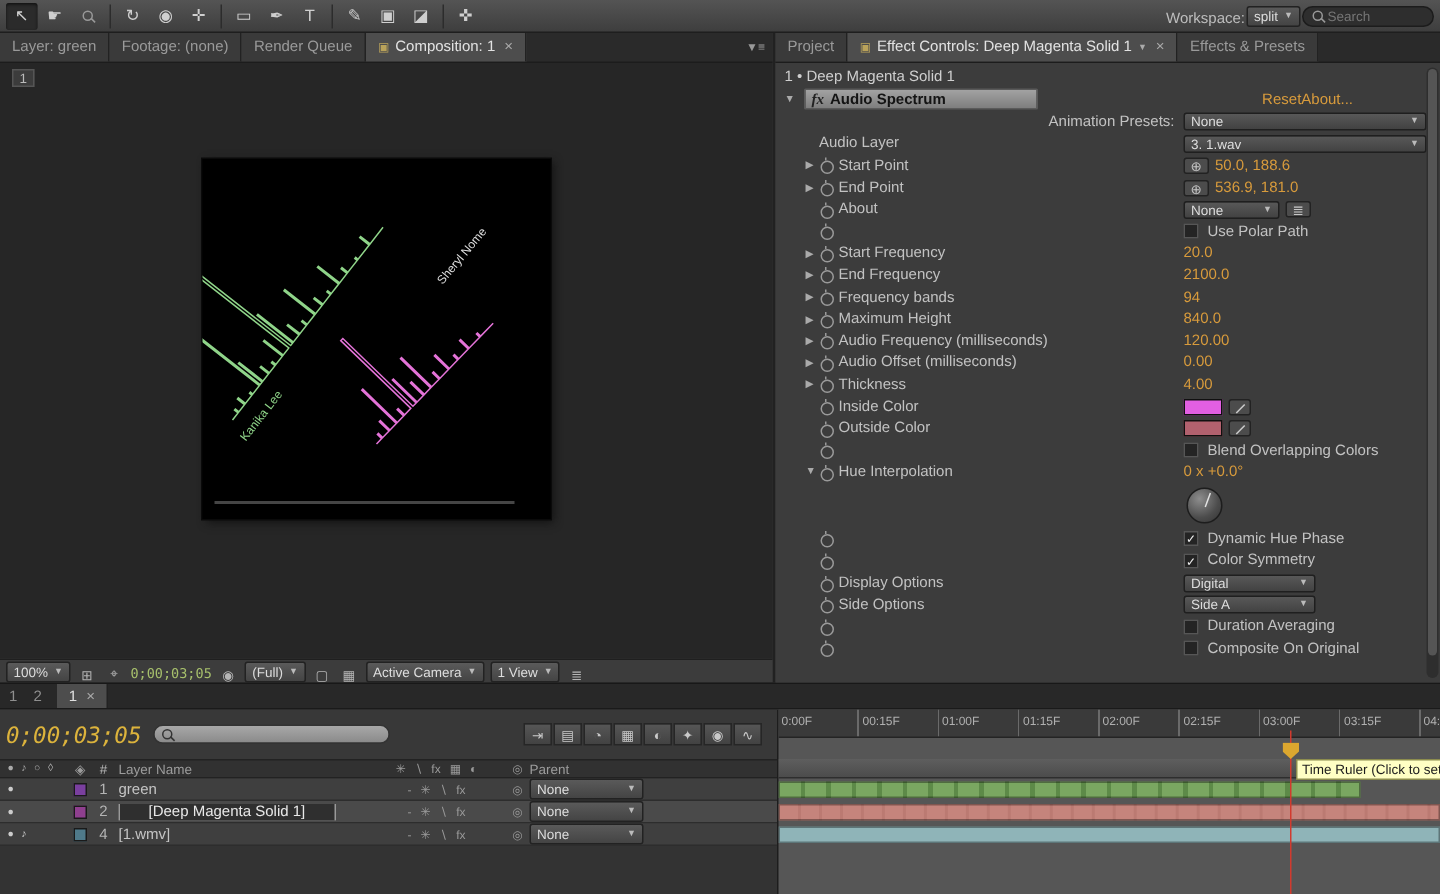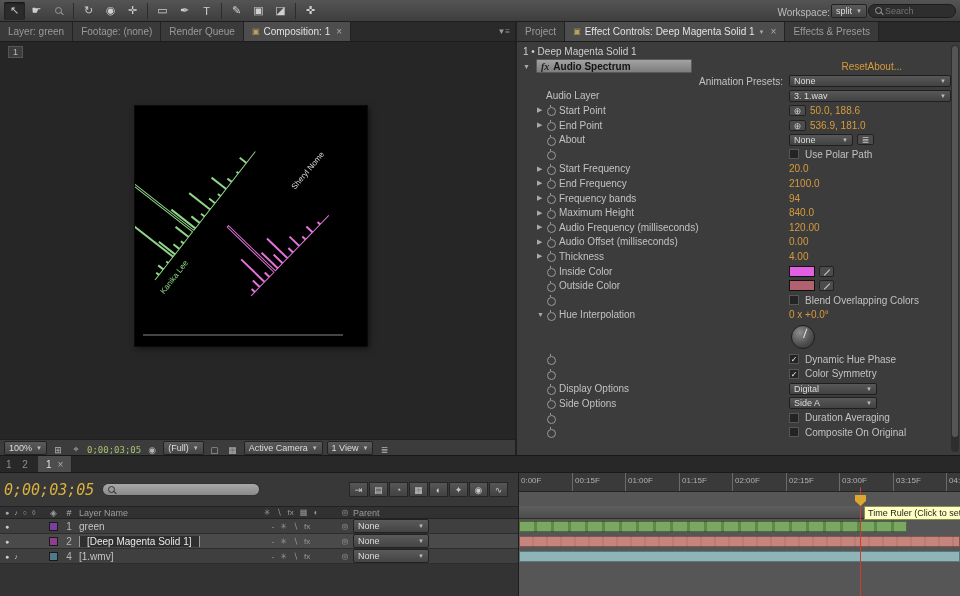--- a/index.html
+++ b/index.html
@@ -96,21 +96,21 @@
   .c-lbl{width:15px;flex:none;display:flex;justify-content:center}
   .c-num{width:16px;flex:none;text-align:center;color:#b5b5b5}
   .c-name{width:168px;flex:none;padding-left:2px;white-space:nowrap;overflow:hidden}
   .c-swi{width:92px;flex:none;display:flex;gap:6px;justify-content:center;color:#9a9a9a;font-size:8px}
   .c-pw{width:16px;flex:none;text-align:center;color:#9a9a9a;font-size:8px}
   .c-parent{flex:1;display:flex;align-items:center}
   .tl-row{height:15px;display:flex;align-items:center;background:#3f3f3f;border-bottom:1px solid #2d2d2d;font-size:10px}
   .tl-row.selected{background:#4a4a4a}
   .eye{font-size:7px;color:#ccc}
   .lblswatch{width:9px;height:9px;border:1px solid #1a1a1a}
-  .name-sel{border:1px solid #999;background:#2f2f2f;padding:0 7px;color:#e8e8e8}
+  .name-sel{border:1px solid #999;background:#2f2f2f;padding:0 19px;color:#e8e8e8}
   .tl-leftover{flex:1;background:#333}
   .tl-right{flex:1;position:relative;background:#565656;border-left:1px solid #1d1d1d;overflow:hidden}
   .tr-top{position:absolute;left:0;right:0;top:0;height:14px;background:#2f2f2f}
   .tr-ruler{position:absolute;left:0;right:0;top:0;height:19px;background:#3a3a3a;border-bottom:1px solid #242424;background-image:repeating-linear-gradient(90deg,transparent 0 52.5px,#6a6a6a 52.5px 53.5px)}
   .rlab{position:absolute;top:3px;color:#b0b0b0;font-size:8px;white-space:nowrap}
   .workarea{position:absolute;left:0;right:0;top:33px;height:13px;background:linear-gradient(#5e5e5e,#4c4c4c);border-bottom:1px solid #2e2e2e}
   .bar{position:absolute;height:11px;border:1px solid rgba(0,0,0,.35)}
   .bar1{left:0;width:388px;top:48px;background:repeating-linear-gradient(90deg,#7aa761 0 14px,#5d8a48 14px 17px)}
   .bar2{left:0;right:0;top:63px;background:repeating-linear-gradient(90deg,#c5847c 0 12px,#bb7a72 12px 14px)}
   .bar3{left:0;right:0;top:78px;background:#8fb4b8}

